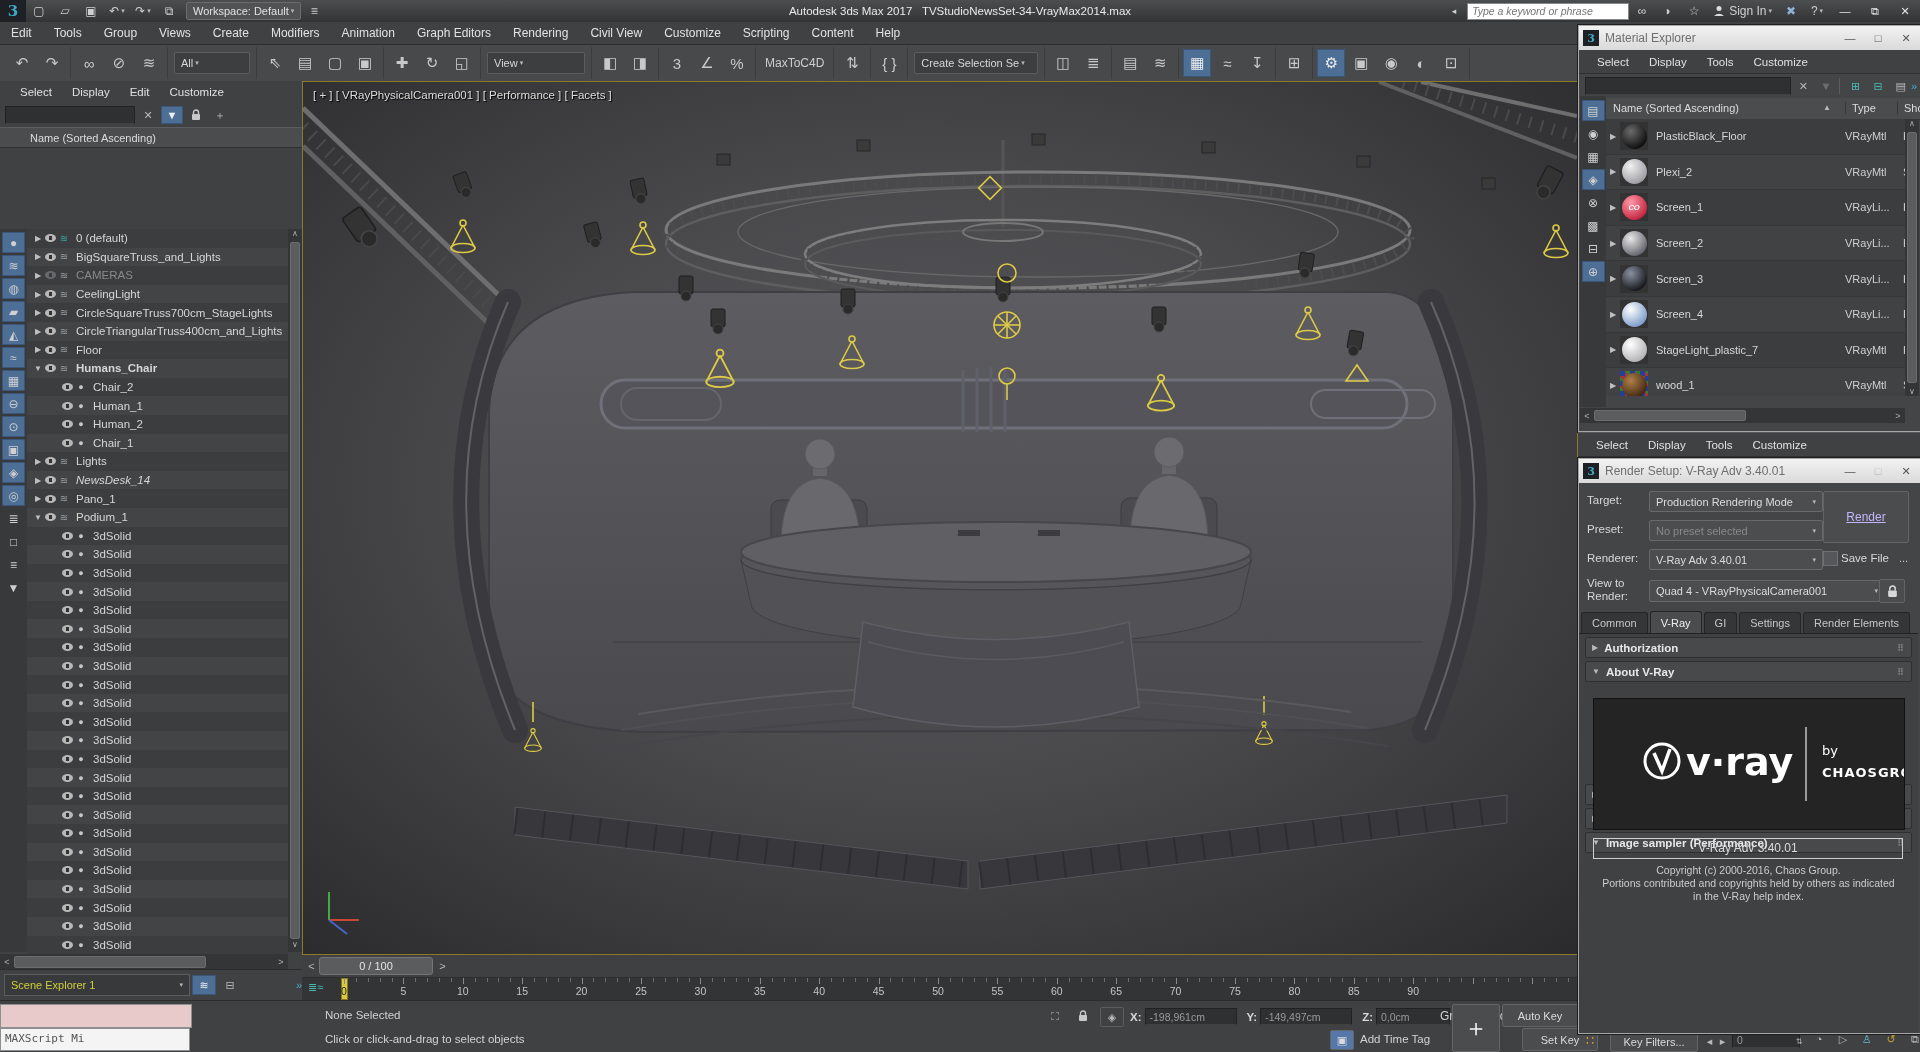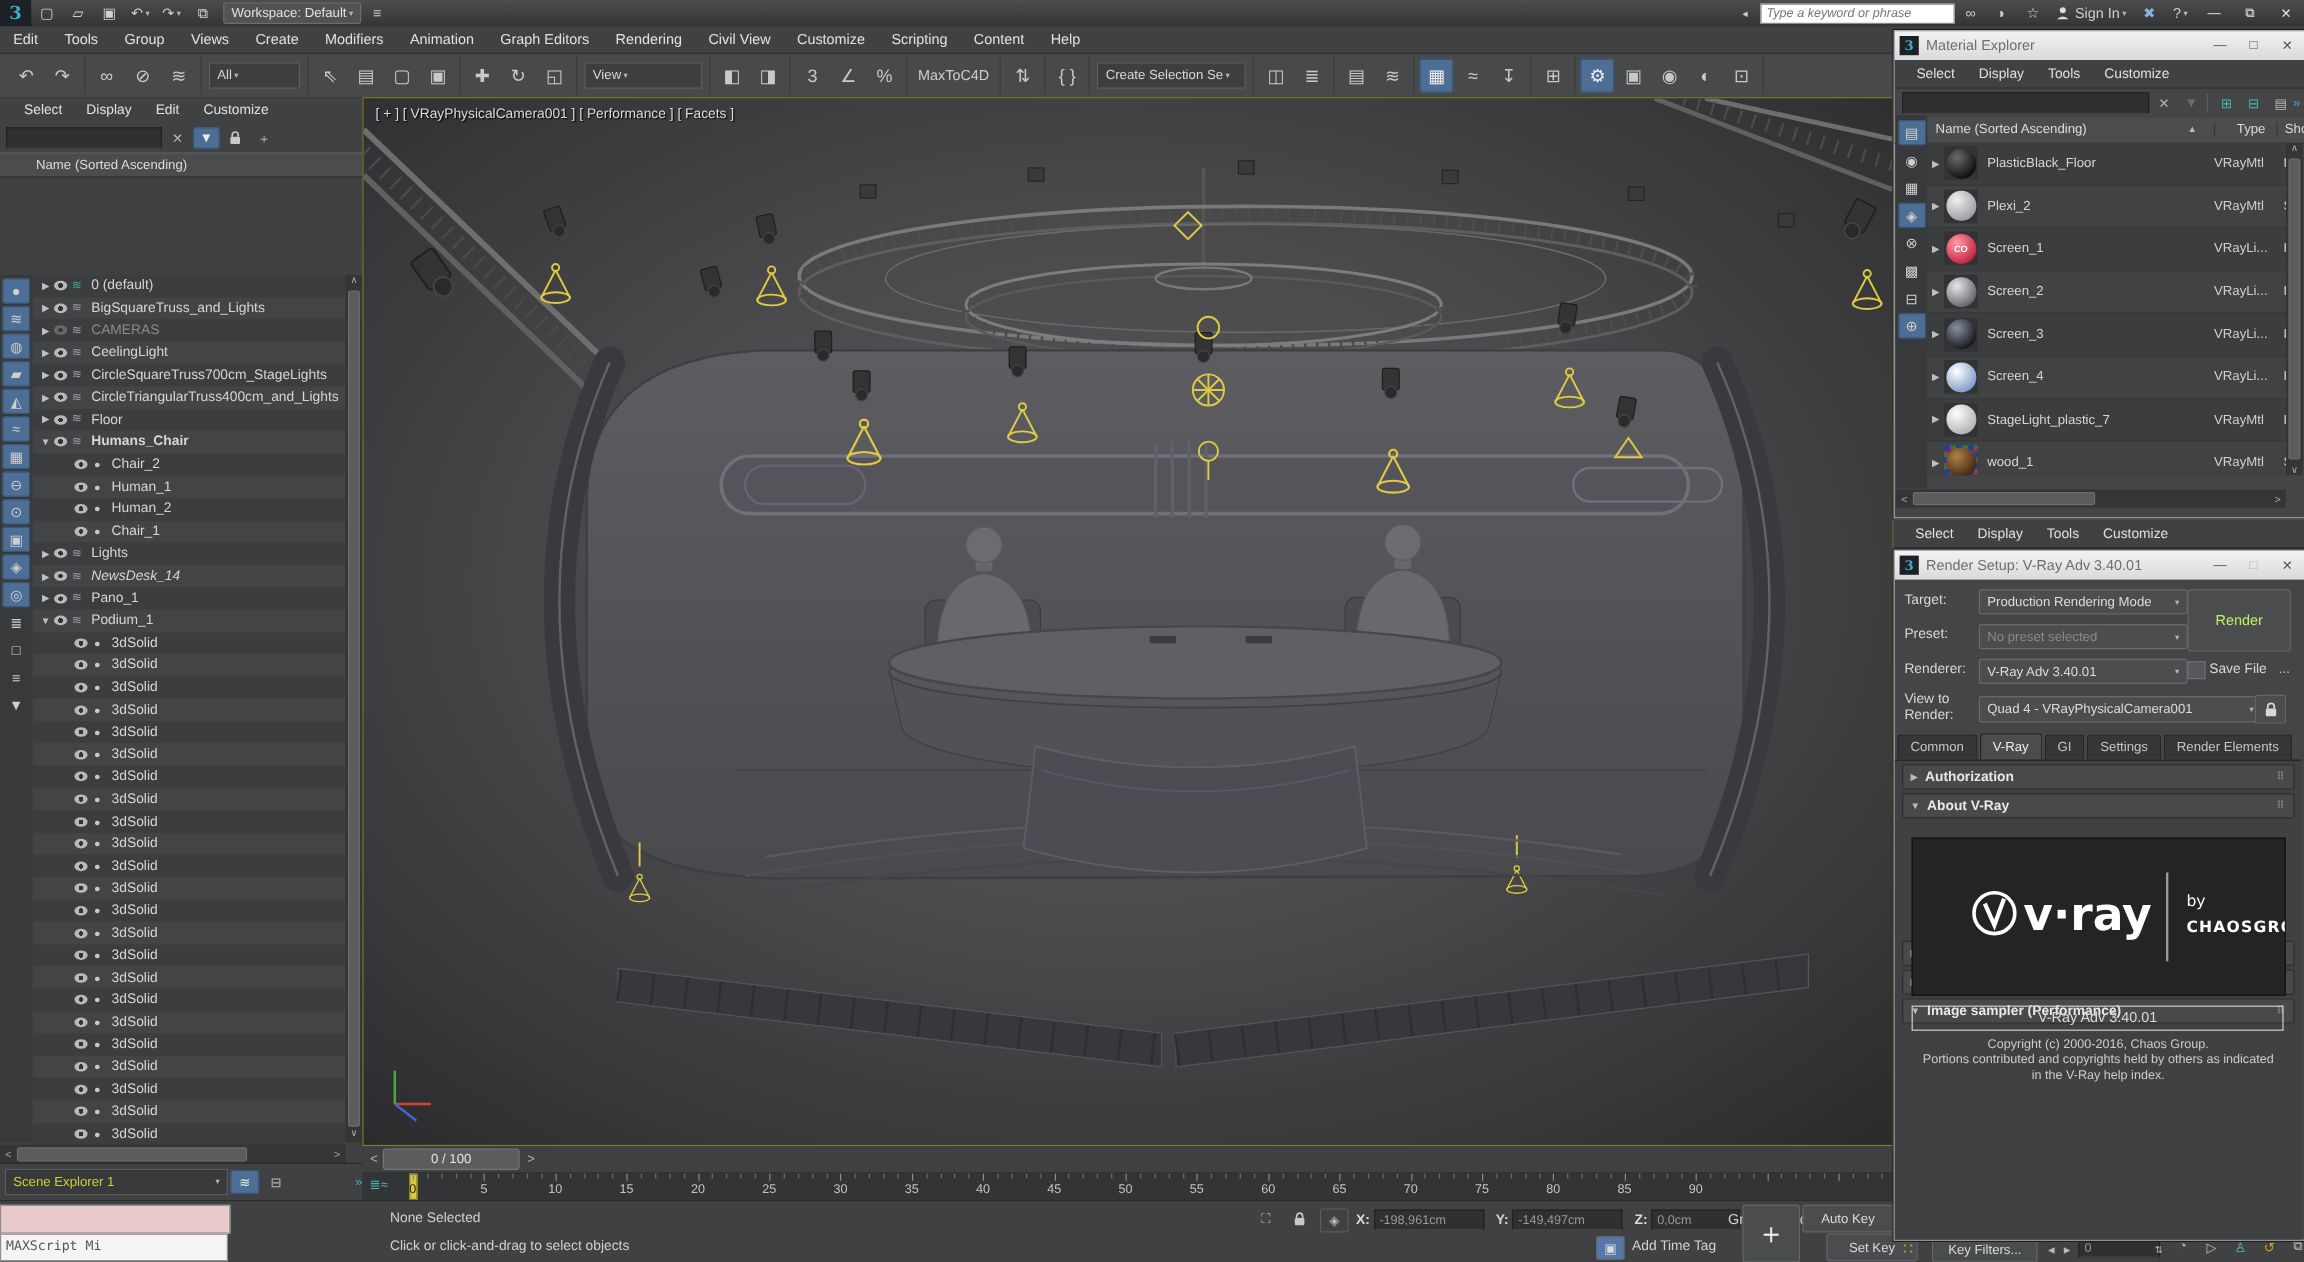--- a/index.html
+++ b/index.html
@@ -25,21 +25,21 @@
   #toolbar{left:0;top:45px;width:1920px;height:36px;background:#47494b;display:flex;align-items:center;border-bottom:1px solid #292b2d;padding-left:4px;}
   .tb-group{display:flex;align-items:center;padding:0 3px;border-right:1px solid #3a3c3e;height:32px;}
   .tb-btn{width:28px;height:28px;display:inline-flex;align-items:center;justify-content:center;color:#c9c9c9;font-size:15px;border-radius:2px;margin:0 1px;}
   .tb-btn.active{background:#4d6f96;box-shadow:inset 0 0 0 1px #3a567a;color:#eee;}
   .tb-drop{height:20px;background:#3c3e40;border:1px solid #5a5c5e;border-radius:2px;display:inline-flex;align-items:center;padding:0 6px;color:#d8d8d8;margin:0 3px;}
   .tb-text{color:#cdcdcd;font-size:12px;padding:0 6px;}
   
   .field{background:#2e3032;border:1px solid #202224;border-bottom-color:#3f4143;color:#9a9a9a;padding:0 4px;font-size:10.5px;font-family:"Liberation Sans",sans-serif;}
   .dd{background:#4b4d4f;border:1px solid #67696b;border-radius:2px;display:flex;align-items:center;padding:0 6px;color:#dcdcdc;font-size:11px;}
   .dd .caret{margin-left:auto;}
-  .btn{background:#4a4c4e;border:1px solid #626466;border-radius:2px;color:#bef264;display:inline-flex;align-items:center;justify-content:center;}
+  .btn{background:#4a4c4e;border:1px solid #626466;border-radius:2px;color:#c4b5fd;display:inline-flex;align-items:center;justify-content:center;text-decoration:underline;}
   .eye{width:11px;height:8px;background:radial-gradient(circle at 50% 50%,#333 0 2px,#b8b8b8 2px);border-radius:50%;display:inline-block;}
   .dim{opacity:.35;}
   
   #left-panel{left:0;top:81px;width:302px;height:919px;background:#3f4143;border-right:1px solid #242628;}
   #se-menu{height:22px;display:flex;align-items:center;padding-left:10px;}
   .panel-menu-item{padding:0 10px;color:#e0e0e0;font-size:11.5px;}
   #se-searchrow{height:24px;display:flex;align-items:center;padding-left:5px;}
   .mini-btn{width:22px;height:18px;display:inline-flex;align-items:center;justify-content:center;color:#b8b8b8;border-radius:2px;margin-left:2px;font-size:11px;}
   .mini-btn.active{background:#4d6f96;box-shadow:inset 0 0 0 1px #3a567a;color:#eee;}
   #se-colheader{height:19px;background:#4a4c4e;border-top:1px solid #5a5c5e;border-bottom:1px solid #2e3032;color:#dcdcdc;display:flex;align-items:center;padding-left:30px;}
@@ -115,20 +115,23 @@
         <span class="qa-btn">▣</span>
         <span class="qa-btn">↶<span class="caret">▾</span></span>
         <span class="qa-btn">↷<span class="caret">▾</span></span>
         <span class="qa-btn">⧉</span>
       </div>
     <div class="tb-dropdown" style="margin-left:4px;">
       <span>Workspace: Default</span>
       <span class="caret">▾</span>
     </div>
     <span class="qa-btn">≡</span>
+    <div id="title-text">
+      <span>Autodesk 3ds Max 2017</span>&nbsp;&nbsp;&nbsp;<span>TVStudioNewsSet-34-VrayMax2014.max</span>
+    </div>
     <div id="tb-right">
       <span class="qa-btn" style="font-size:9px;">◂</span>
       <input id="search-box" placeholder="Type a keyword or phrase" style="">
       <span id="pre-icons" class="row">
           <span class="qa-btn">∞</span>
           <span class="qa-btn">◗</span>
           <span class="qa-btn">☆</span>
         </span>
       <span class="qa-btn" style="padding:0 5px;">
         <svg width="12" height="12" viewBox="0 0 12 12">
@@ -938,21 +941,21 @@
       <span class="mini-btn dim">▼</span>
       <span style="width:1px;height:16px;background:#5a5c5e;margin:0 3px;"></span>
       <span class="mini-btn" style="color:#49b8b0;">⊞</span>
       <span class="mini-btn" style="color:#49b8b0;">⊟</span>
       <span class="mini-btn">▤</span>
       <span style="margin-left:auto;margin-right:3px;color:#4aa8c8;">»</span>
     </div>
     <div id="me-colheader">
       <span style="position:absolute;left:34px;top:4px;">Name (Sorted Ascending)</span>
       <span style="position:absolute;left:244px;top:5px;font-size:8px;color:#b8b8b8;">▲</span>
-      <span style="position:absolute;left:266px;top:4px;border-left:1px solid #35373a;padding-left:18px;">Type</span>
+      <span style="position:absolute;left:266px;top:4px;border-left:1px solid #35373a;padding-left:6px;">Type</span>
       <span style="position:absolute;left:318px;top:4px;border-left:1px solid #35373a;padding-left:6px;">Sho</span>
     </div>
     <div id="me-strip">
         <span class="strip-btn active">▤</span>
         <span class="strip-btn">◉</span>
         <span class="strip-btn">▦</span>
         <span class="strip-btn active">◈</span>
         <span class="strip-btn">⊗</span>
         <span class="strip-btn">▩</span>
         <span class="strip-btn">⊟</span>

